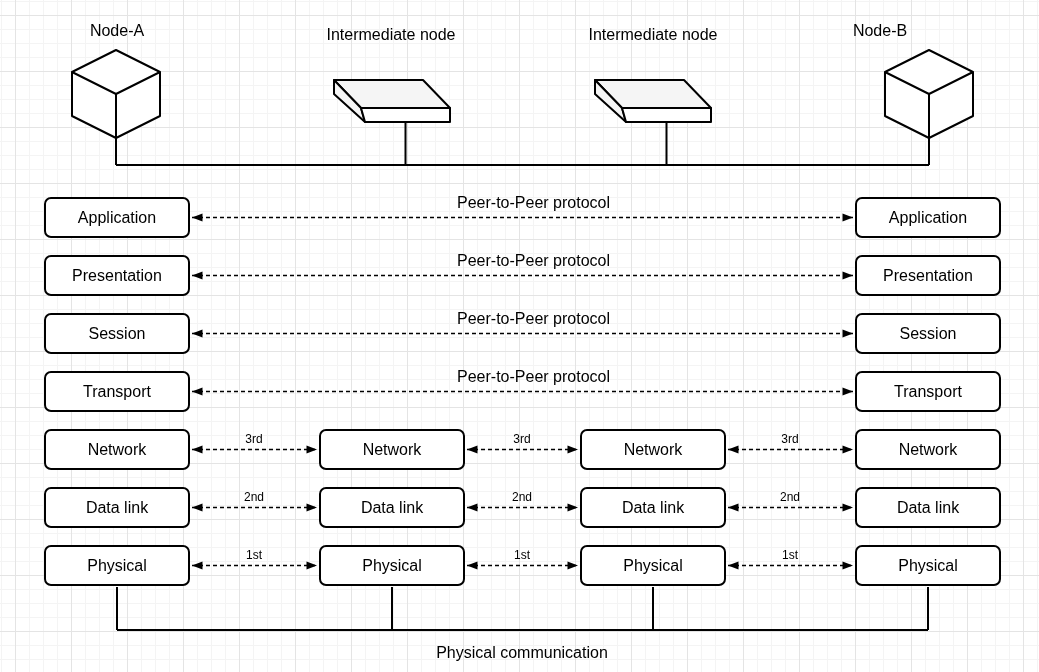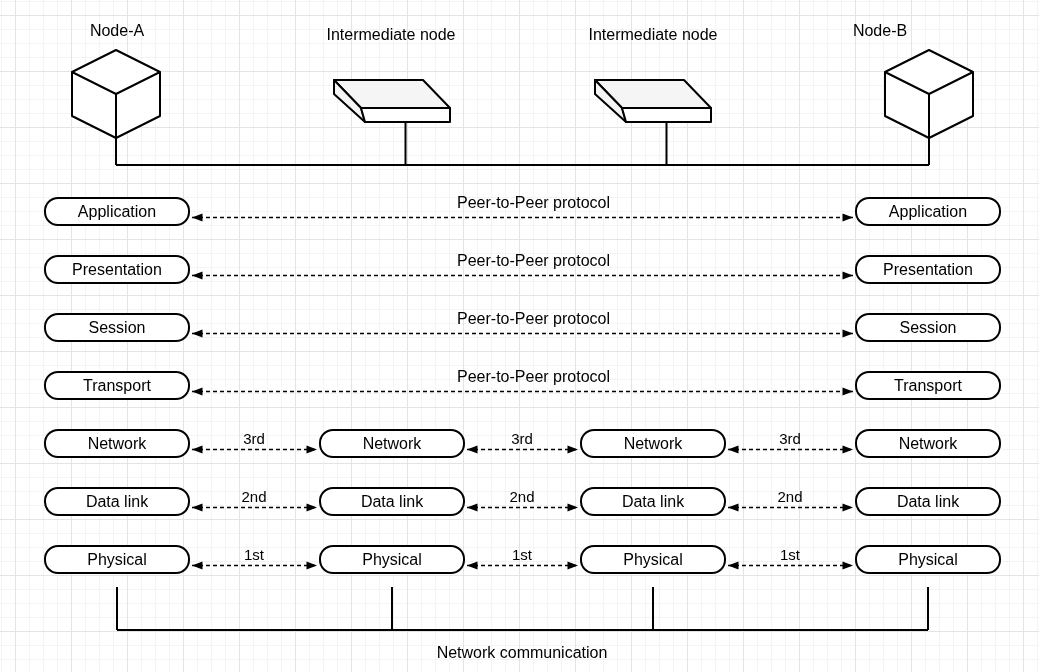--- a/index.html
+++ b/index.html
@@ -14,28 +14,28 @@
       linear-gradient(to bottom, #f4f4f4 1px, transparent 1px);
     background-size:56px 56px, 56px 56px, 14px 14px, 14px 14px;
     background-position:15px 15px;
     color:#000;
   }
   svg.wires{position:absolute; left:0; top:0;}
   .solid{stroke:#000; stroke-width:2; fill:none;}
   .shape{stroke:#000; stroke-width:2; stroke-linejoin:round;}
   .dashed{stroke:#000; stroke-width:1.6; stroke-dasharray:4 3; fill:none;}
   .layer-box{
-    position:absolute; width:146px; height:29px; box-sizing:border-box;
-    background:#fff; border:2px solid #000; border-radius:14px;
+    position:absolute; width:146px; height:41px; box-sizing:border-box;
+    background:#fff; border:2px solid #000; border-radius:7px;
     display:flex; align-items:center; justify-content:center;
     font-size:16px; line-height:1;
   }
   .node-label{position:absolute; width:140px; text-align:center; font-size:16px; line-height:21px;}
   .peer-label{position:absolute; left:201px; width:665px; text-align:center; font-size:16px; line-height:18px;}
-  .hop-label{position:absolute; width:60px; text-align:center; font-size:15px; line-height:16px;}
+  .hop-label{position:absolute; width:60px; text-align:center; font-size:12px; line-height:16px;}
   .bottom-label{position:absolute; left:382px; top:644px; width:280px; text-align:center; font-size:16px; line-height:18px;}
 </style>
 </head>
 <body>
 
 <div class="canvas">
 
   <svg class="wires" width="1039" height="672">
     <defs>
       <marker id="ah-r" markerWidth="12" markerHeight="9" refX="11" refY="4.5" orient="0" markerUnits="userSpaceOnUse">
@@ -135,15 +135,15 @@
   <div class="hop-label" style="left:760px;top:431px">3rd</div>
 
   <div class="hop-label" style="left:224px;top:489px">2nd</div>
   <div class="hop-label" style="left:492px;top:489px">2nd</div>
   <div class="hop-label" style="left:760px;top:489px">2nd</div>
 
   <div class="hop-label" style="left:224px;top:547px">1st</div>
   <div class="hop-label" style="left:492px;top:547px">1st</div>
   <div class="hop-label" style="left:760px;top:547px">1st</div>
 
-  <div class="bottom-label">Network communication</div>
+  <div class="bottom-label">Physical communication</div>
 
 </div>
 
 </body></html>

